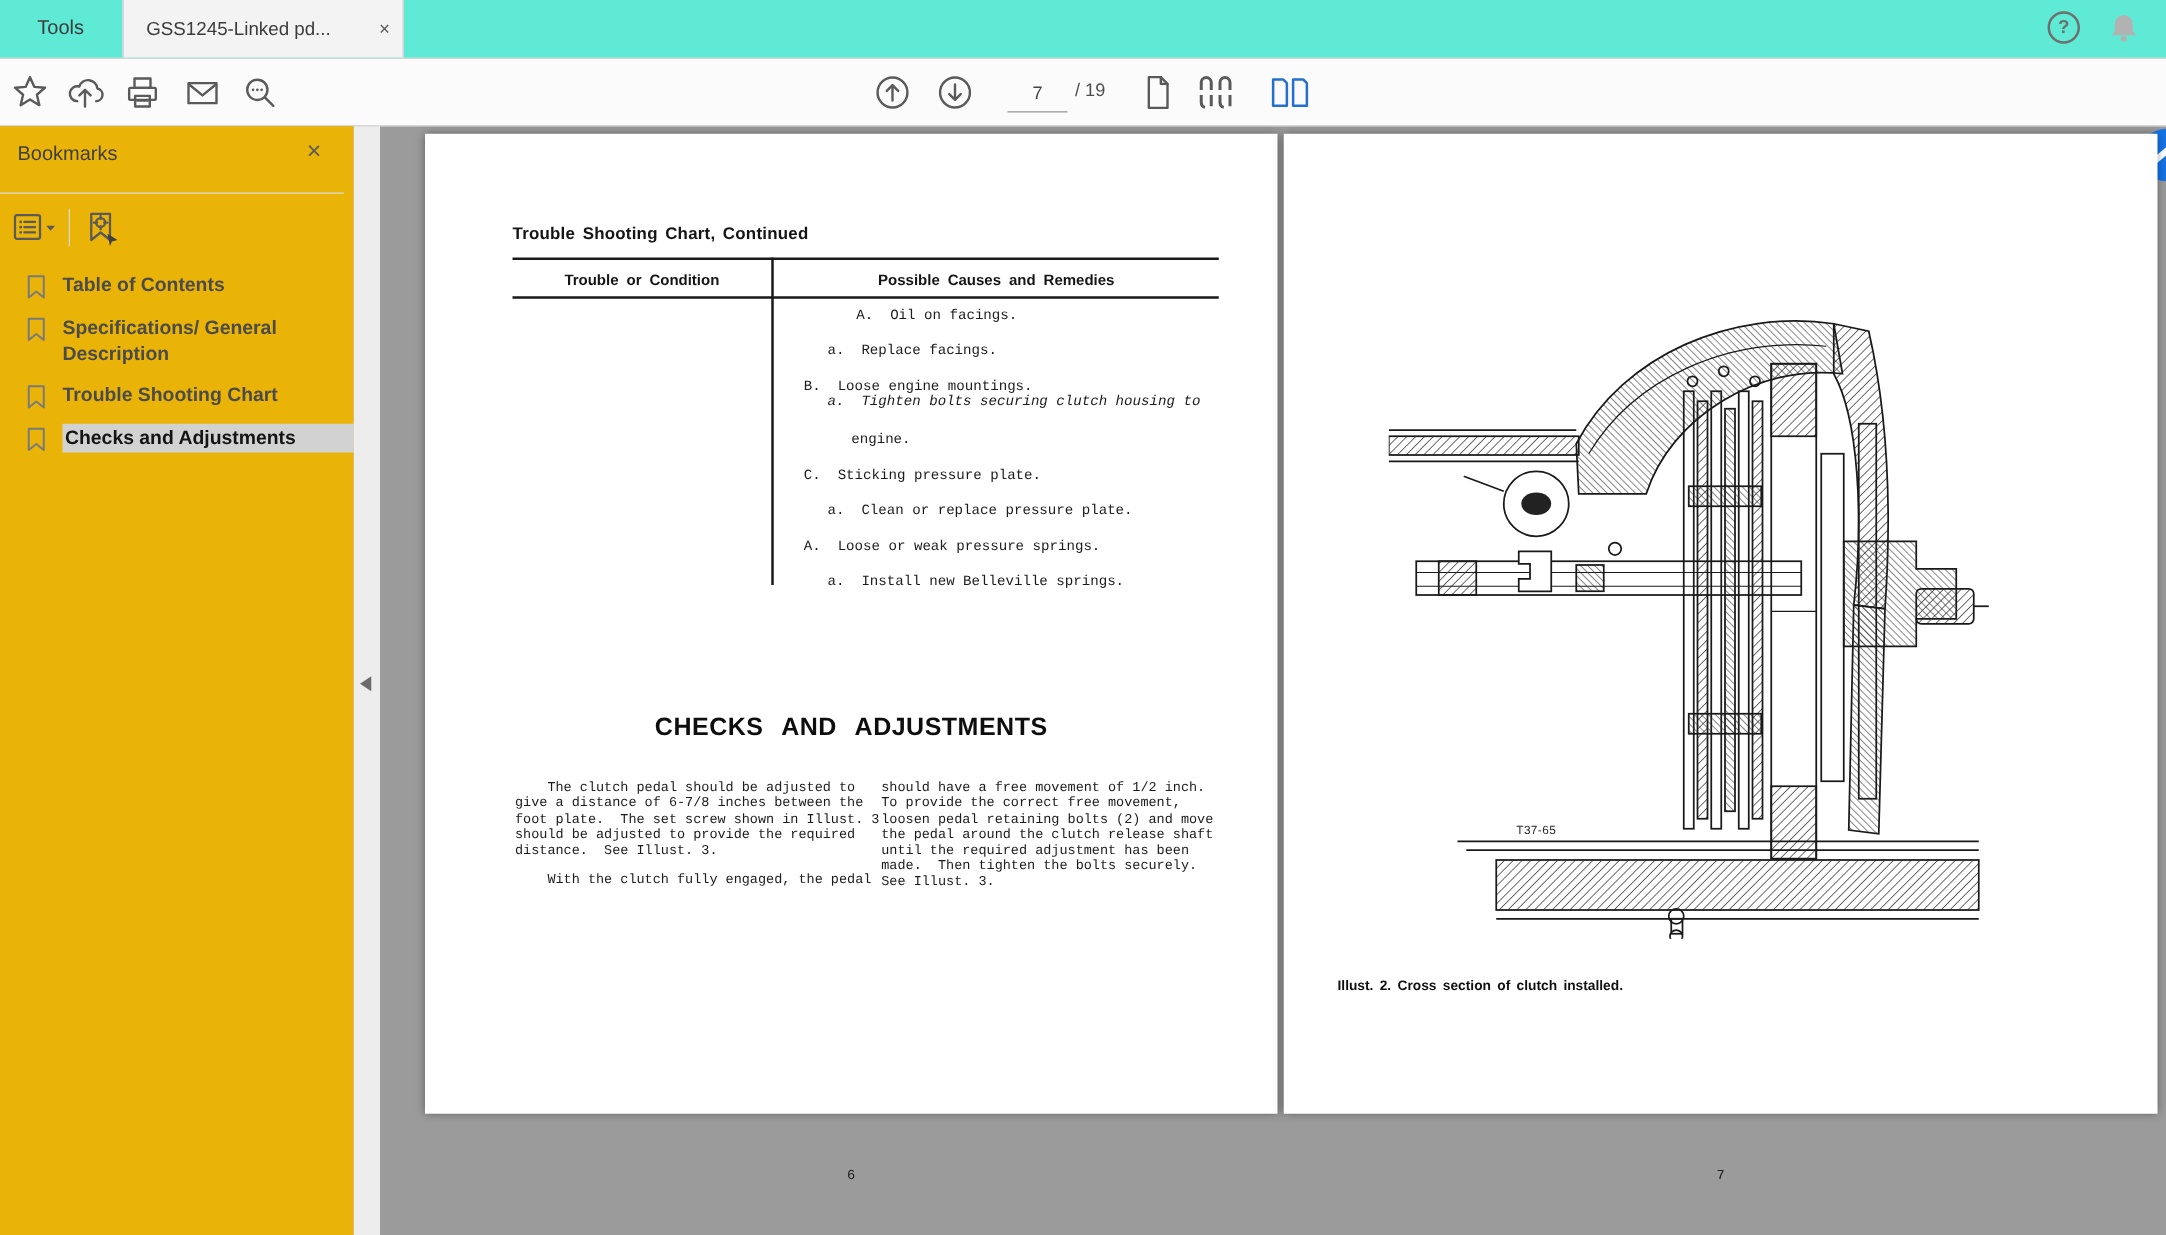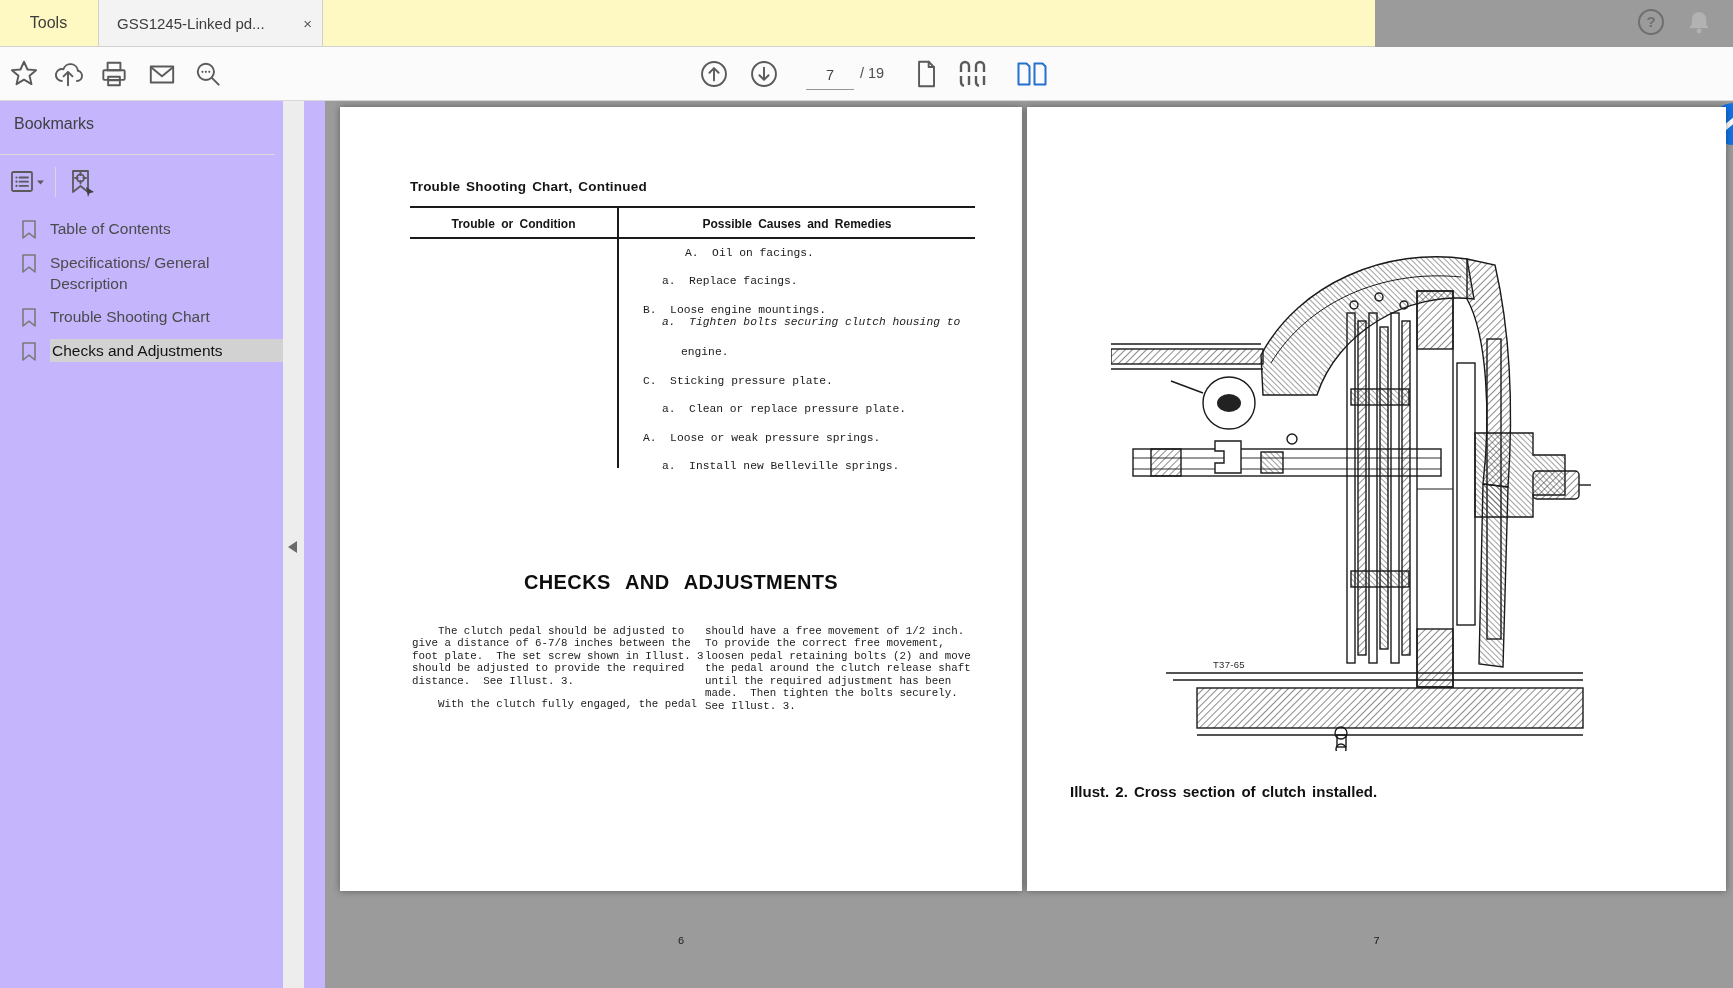--- a/index.html
+++ b/index.html
@@ -1,20 +1,20 @@
 <!DOCTYPE html>
 <html><head>
 <meta charset="utf-8">
 <style>
   html,body{margin:0;padding:0;}
   body{width:1733px;height:988px;position:relative;overflow:hidden;
        background:#9B9B9B;font-family:"Liberation Sans",sans-serif;}
 
   
-  .tabbar{position:absolute;top:0;left:0;width:1375px;height:46px;background:#fef9c3;border-bottom:1px solid #D2D2D2;}
+  .tabbar{position:absolute;top:0;left:0;width:1733px;height:46px;background:#5eead4;border-bottom:1px solid #D2D2D2;}
   .tab-tools{position:absolute;left:0;top:0;width:97px;height:46px;line-height:46px;text-align:center;
              font-size:16px;color:#3C3C3C;cursor:default;}
   .tab-doc{position:absolute;left:98px;top:0;width:225px;height:46px;background:#F3F3F3;
            border-left:1px solid #CFCFCF;border-right:1px solid #CFCFCF;box-sizing:border-box;
            display:flex;align-items:center;padding:0 10px 0 18px;font-size:15px;color:#3C3C3C;}
   .tab-doc .tab-label{flex:1;overflow:hidden;white-space:nowrap;}
   .tab-close{color:#5A5A5A;font-size:15px;margin-left:8px;line-height:1;}
   .help-btn{position:absolute;left:1638px;top:9px;width:26px;height:26px;border:2px solid #6F6F6F;border-radius:50%;
             box-sizing:border-box;text-align:center;line-height:22px;font-size:15px;font-weight:bold;color:#6F6F6F;}
   .bell{position:absolute;left:1684px;top:8px;width:30px;height:30px;}
@@ -23,29 +23,29 @@
   .toolbar{position:absolute;top:47px;left:0;width:1733px;height:53px;background:#FBFBFB;border-bottom:1px solid #D8D8D8;}
   .tb-icon{position:absolute;top:11px;width:32px;height:32px;}
   .tb-icon svg{width:100%;height:100%;}
   .pg-input{position:absolute;left:806px;top:14px;width:44px;height:26px;border:none;outline:none;background:transparent;
             border-bottom:1px solid #979797;text-align:center;font-size:14.5px;color:#444;font-family:"Liberation Sans",sans-serif;}
   .pg-total{position:absolute;left:860px;top:18px;font-size:14.5px;color:#4E4E4E;}
   .avatar{position:absolute;left:1712px;top:56px;width:42px;height:42px;border-radius:50%;background:#1473E6;}
   .avatar .slash{position:absolute;left:7px;top:18px;width:22px;height:5px;background:#fff;transform:rotate(-40deg);border-radius:2px;}
 
   
-  .sidebar{position:absolute;top:101px;left:0;width:283px;height:887px;background:#c4b5fd;padding-left:42px;}
+  .sidebar{position:absolute;top:101px;left:0;width:283px;height:887px;background:#eab308;}
   .sb-title{position:absolute;left:14px;top:14px;font-size:16px;color:#3F3F3F;}
   .sb-close{position:absolute;right:26px;top:10px;font-size:20px;color:#5A5A5A;line-height:1;}
   .sb-rule{position:absolute;left:0;top:53px;width:275px;height:1px;background:#DCDCDC;}
   .sb-toolrow{position:absolute;left:0;top:60px;width:283px;height:44px;}
   .sb-tool{position:absolute;top:6px;width:32px;height:32px;}
   .sb-vsep{position:absolute;left:55px;top:6px;width:1px;height:30px;background:#D8D8D8;}
   .bm-list{position:absolute;left:0;top:112px;width:283px;}
-  .bm-item{display:flex;align-items:flex-start;padding:5px 0 5px 20px;margin-bottom:2px;}
+  .bm-item{display:flex;align-items:flex-start;padding:5px 0 5px 20px;margin-bottom:2px;font-weight:bold;}
   .bm-ribbon{width:18px;height:21px;flex:0 0 18px;margin-right:12px;margin-top:1px;}
   .bm-label{font-size:15.5px;line-height:21px;color:#4B4B4B;max-width:200px;}
   .bm-item.selected .bm-label{background:#D2D2D2;color:#141414;padding:1px 6px 1px 2px;margin:-1px 0;max-width:236px;flex:1;}
 
   
   .collapse-strip{position:absolute;left:283px;top:101px;width:21px;height:887px;background:#EDEDED;}
   .collapse-arrow{position:absolute;left:5px;top:440px;width:0;height:0;
                   border:6px solid transparent;border-right:9px solid #6B6B6B;border-left:0;}
 
   
@@ -73,21 +73,21 @@
   .bodycol{top:518px;}
   .colL{left:72px;width:275px;}
   .colR{left:365px;width:292px;}
   .par{position:relative;margin-bottom:11px;}
   .pline{position:relative;font:10.8px/12.45px "Liberation Mono","DejaVu Sans Mono",monospace;color:#1B1B1B;white-space:pre;}
 
   .pageno{top:828px;width:100%;text-align:center;font:11px "Liberation Mono","DejaVu Sans Mono",monospace;color:#222;}
 
   .fig-svg{left:84px;top:136px;width:481px;height:508px;}
   .fig-code{left:186px;top:552px;font-size:9.5px;color:#2A2A2A;letter-spacing:.3px;}
-  .fig-caption{left:43px;top:676px;font-size:15px;font-weight:bold;color:#101010;word-spacing:2px;}
+  .fig-caption{left:43px;top:676px;font-size:11px;font-weight:bold;color:#101010;word-spacing:2px;}
 
   .icon-stroke{stroke:#5A5A5A;fill:none;stroke-width:1.8;stroke-linejoin:round;stroke-linecap:round;}
   .icon-blue{stroke:#2470CE;fill:none;stroke-width:2;stroke-linejoin:round;}
 </style>
 </head>
 <body>
 
 <div class="tabbar">
   <div class="tab-tools">Tools</div>
   <div class="tab-doc">

